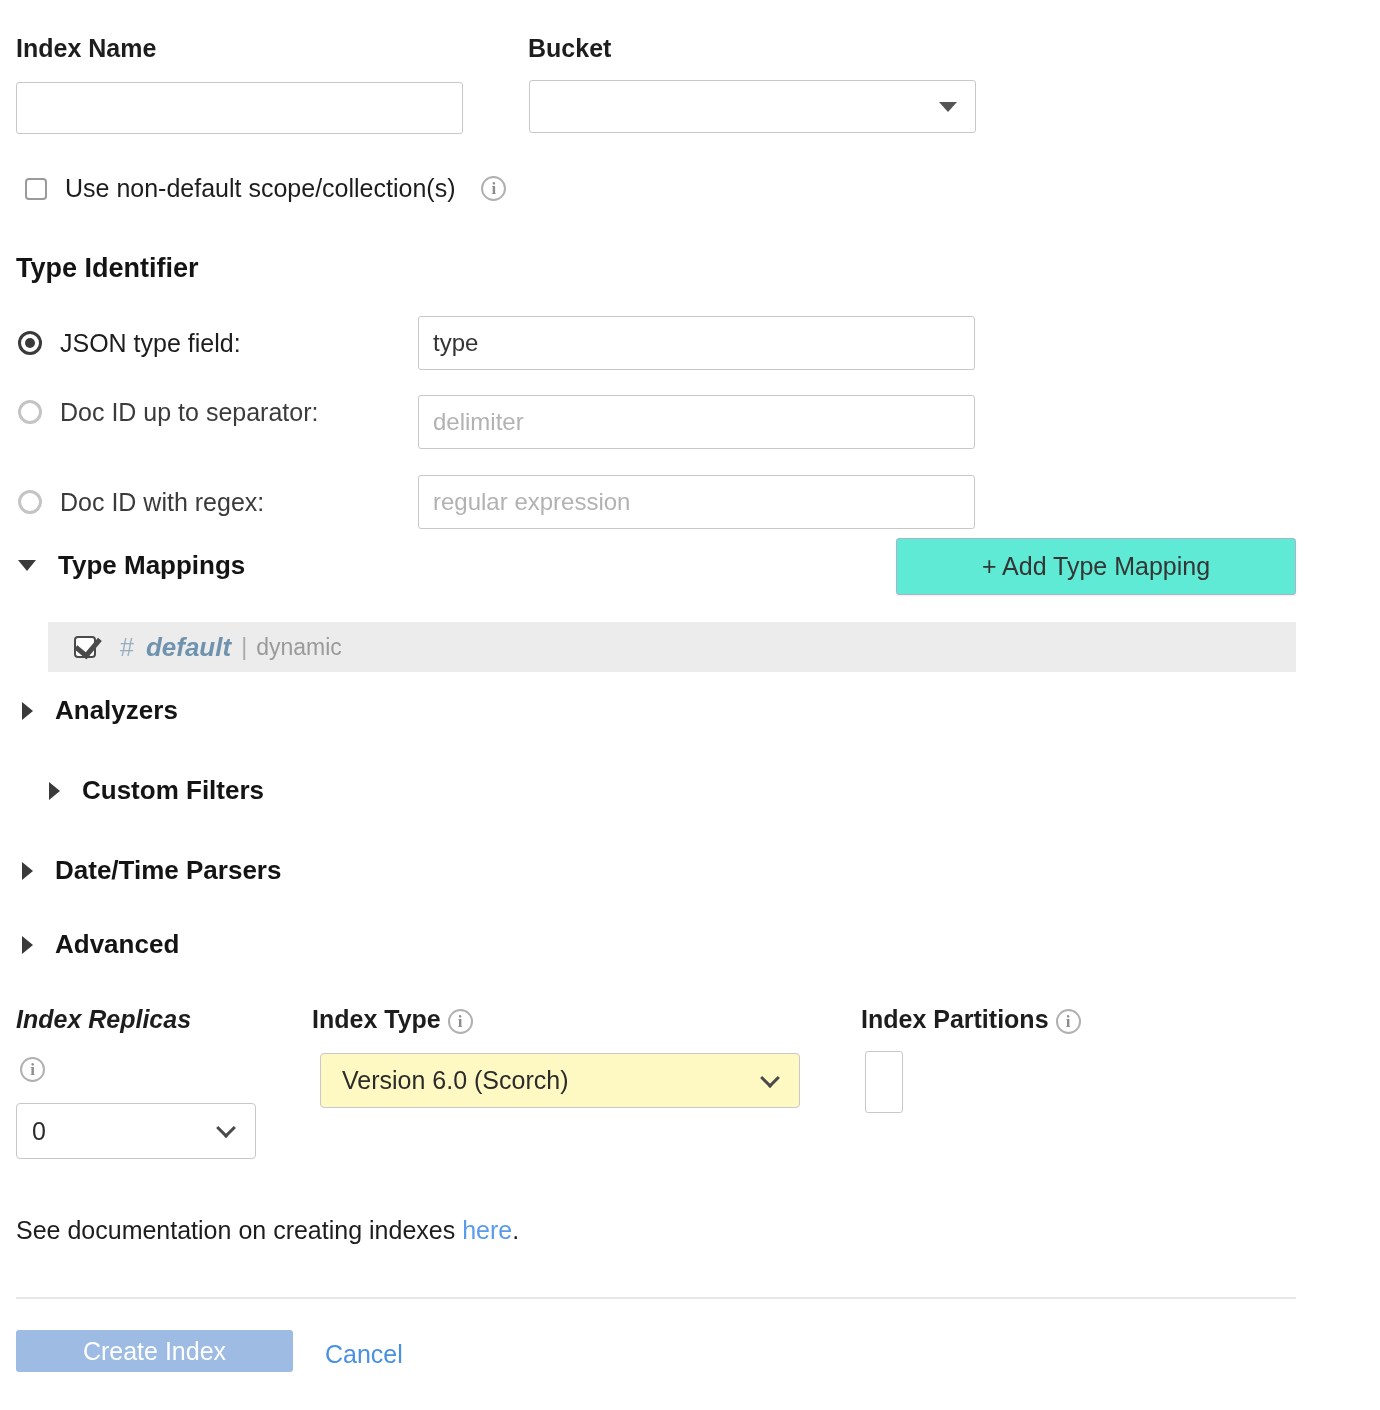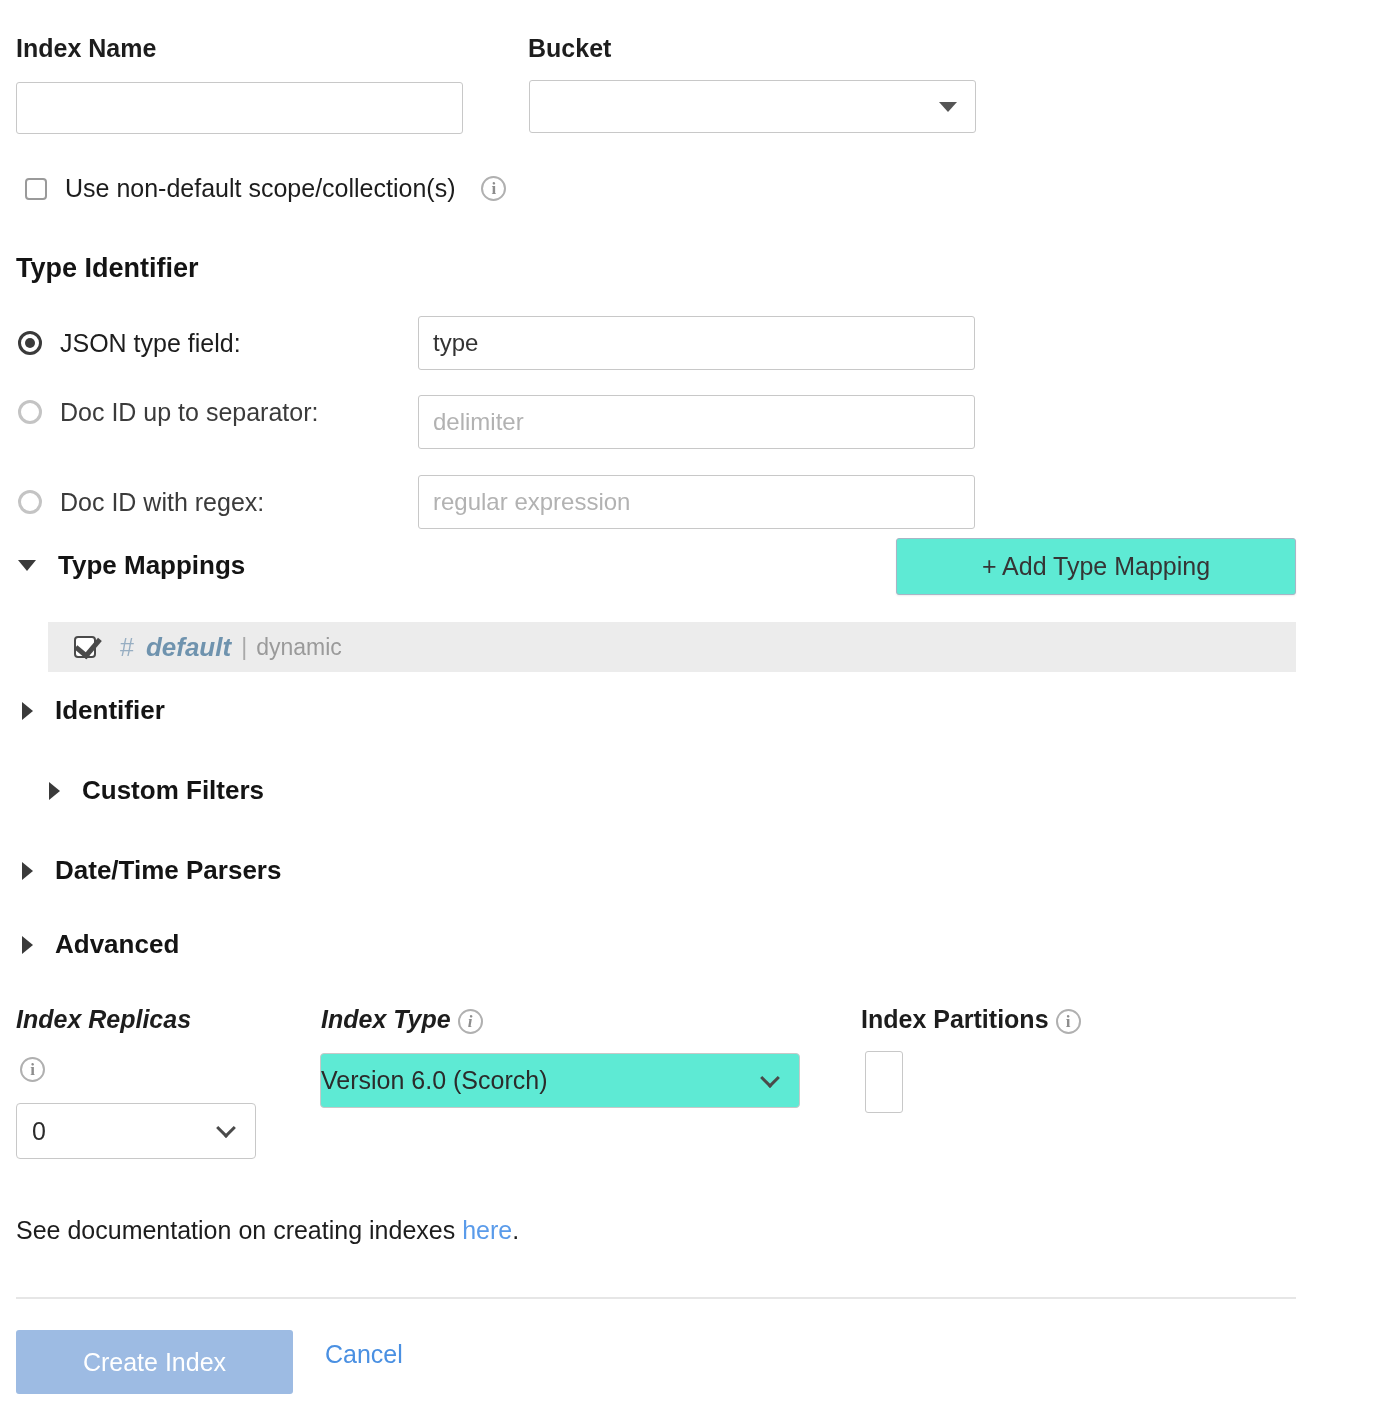--- a/index.html
+++ b/index.html
@@ -223,31 +223,31 @@
     border: 1px solid #c8c8c8;
     border-radius: 4px;
     background: #fff;
     font-family: "Liberation Sans", sans-serif;
     font-size: 25px;
     color: #2b2b2b;
     padding-left: 15px;
     display: flex; align-items: center;
     cursor: pointer;
   }
-  #index-type-label { position: absolute; left: 321px; top: 1007px; font-style: italic; }
+  #index-type-label { position: absolute; left: 312px; top: 1007px; }
   #index-type-select {
     position: absolute; left: 320px; top: 1053px;
     width: 480px; height: 55px;
     border: 1px solid #c8c8c8;
     border-radius: 4px;
-    background: #5eead4;
+    background: #fef9c3;
     font-family: "Liberation Sans", sans-serif;
     font-size: 25px;
     color: #2b2b2b;
-    padding-left: 0;
+    padding-left: 21px;
     display: flex; align-items: center;
     cursor: pointer;
   }
   .chev {
     position: absolute;
     width: 14px; height: 14px;
     border: solid #4a4a4a;
     border-width: 0 3px 3px 0;
     transform: rotate(45deg);
   }
@@ -266,21 +266,21 @@
     font-size: 25px; color: #1d1d1d;
   }
   #doc-here { color: #5a9bea; text-decoration: none; cursor: pointer; }
   #footer-divider {
     position: absolute; left: 16px; top: 1297px;
     width: 1280px; height: 2px;
     background: #e6e6e6;
   }
   #create-index-button {
     position: absolute; left: 16px; top: 1330px;
-    width: 277px; height: 64px;
+    width: 277px; height: 42px;
     background: #9dbbe3;
     border: none;
     border-radius: 3px;
     color: #ffffff;
     font-family: "Liberation Sans", sans-serif;
     font-size: 25px;
     cursor: default;
   }
   #cancel-button {
     position: absolute; left: 325px; top: 1340px;
@@ -342,21 +342,21 @@
 <div id="type-mapping-row">
   <span class="cb-checked"></span>
   <span id="tm-hash">#</span>
   <span id="tm-name">default</span>
   <span id="tm-sep">|</span>
   <span id="tm-dynamic">dynamic</span>
 </div>
 
 <div class="accordion" id="acc-0">
   <span class="tri-right"></span>
-  <span class="section-title">Identifier</span>
+  <span class="section-title">Analyzers</span>
 </div>
 <div class="accordion" id="acc-1">
   <span class="tri-right"></span>
   <span class="section-title">Custom Filters</span>
 </div>
 <div class="accordion" id="acc-2">
   <span class="tri-right"></span>
   <span class="section-title">Date/Time Parsers</span>
 </div>
 <div class="accordion" id="acc-3">

